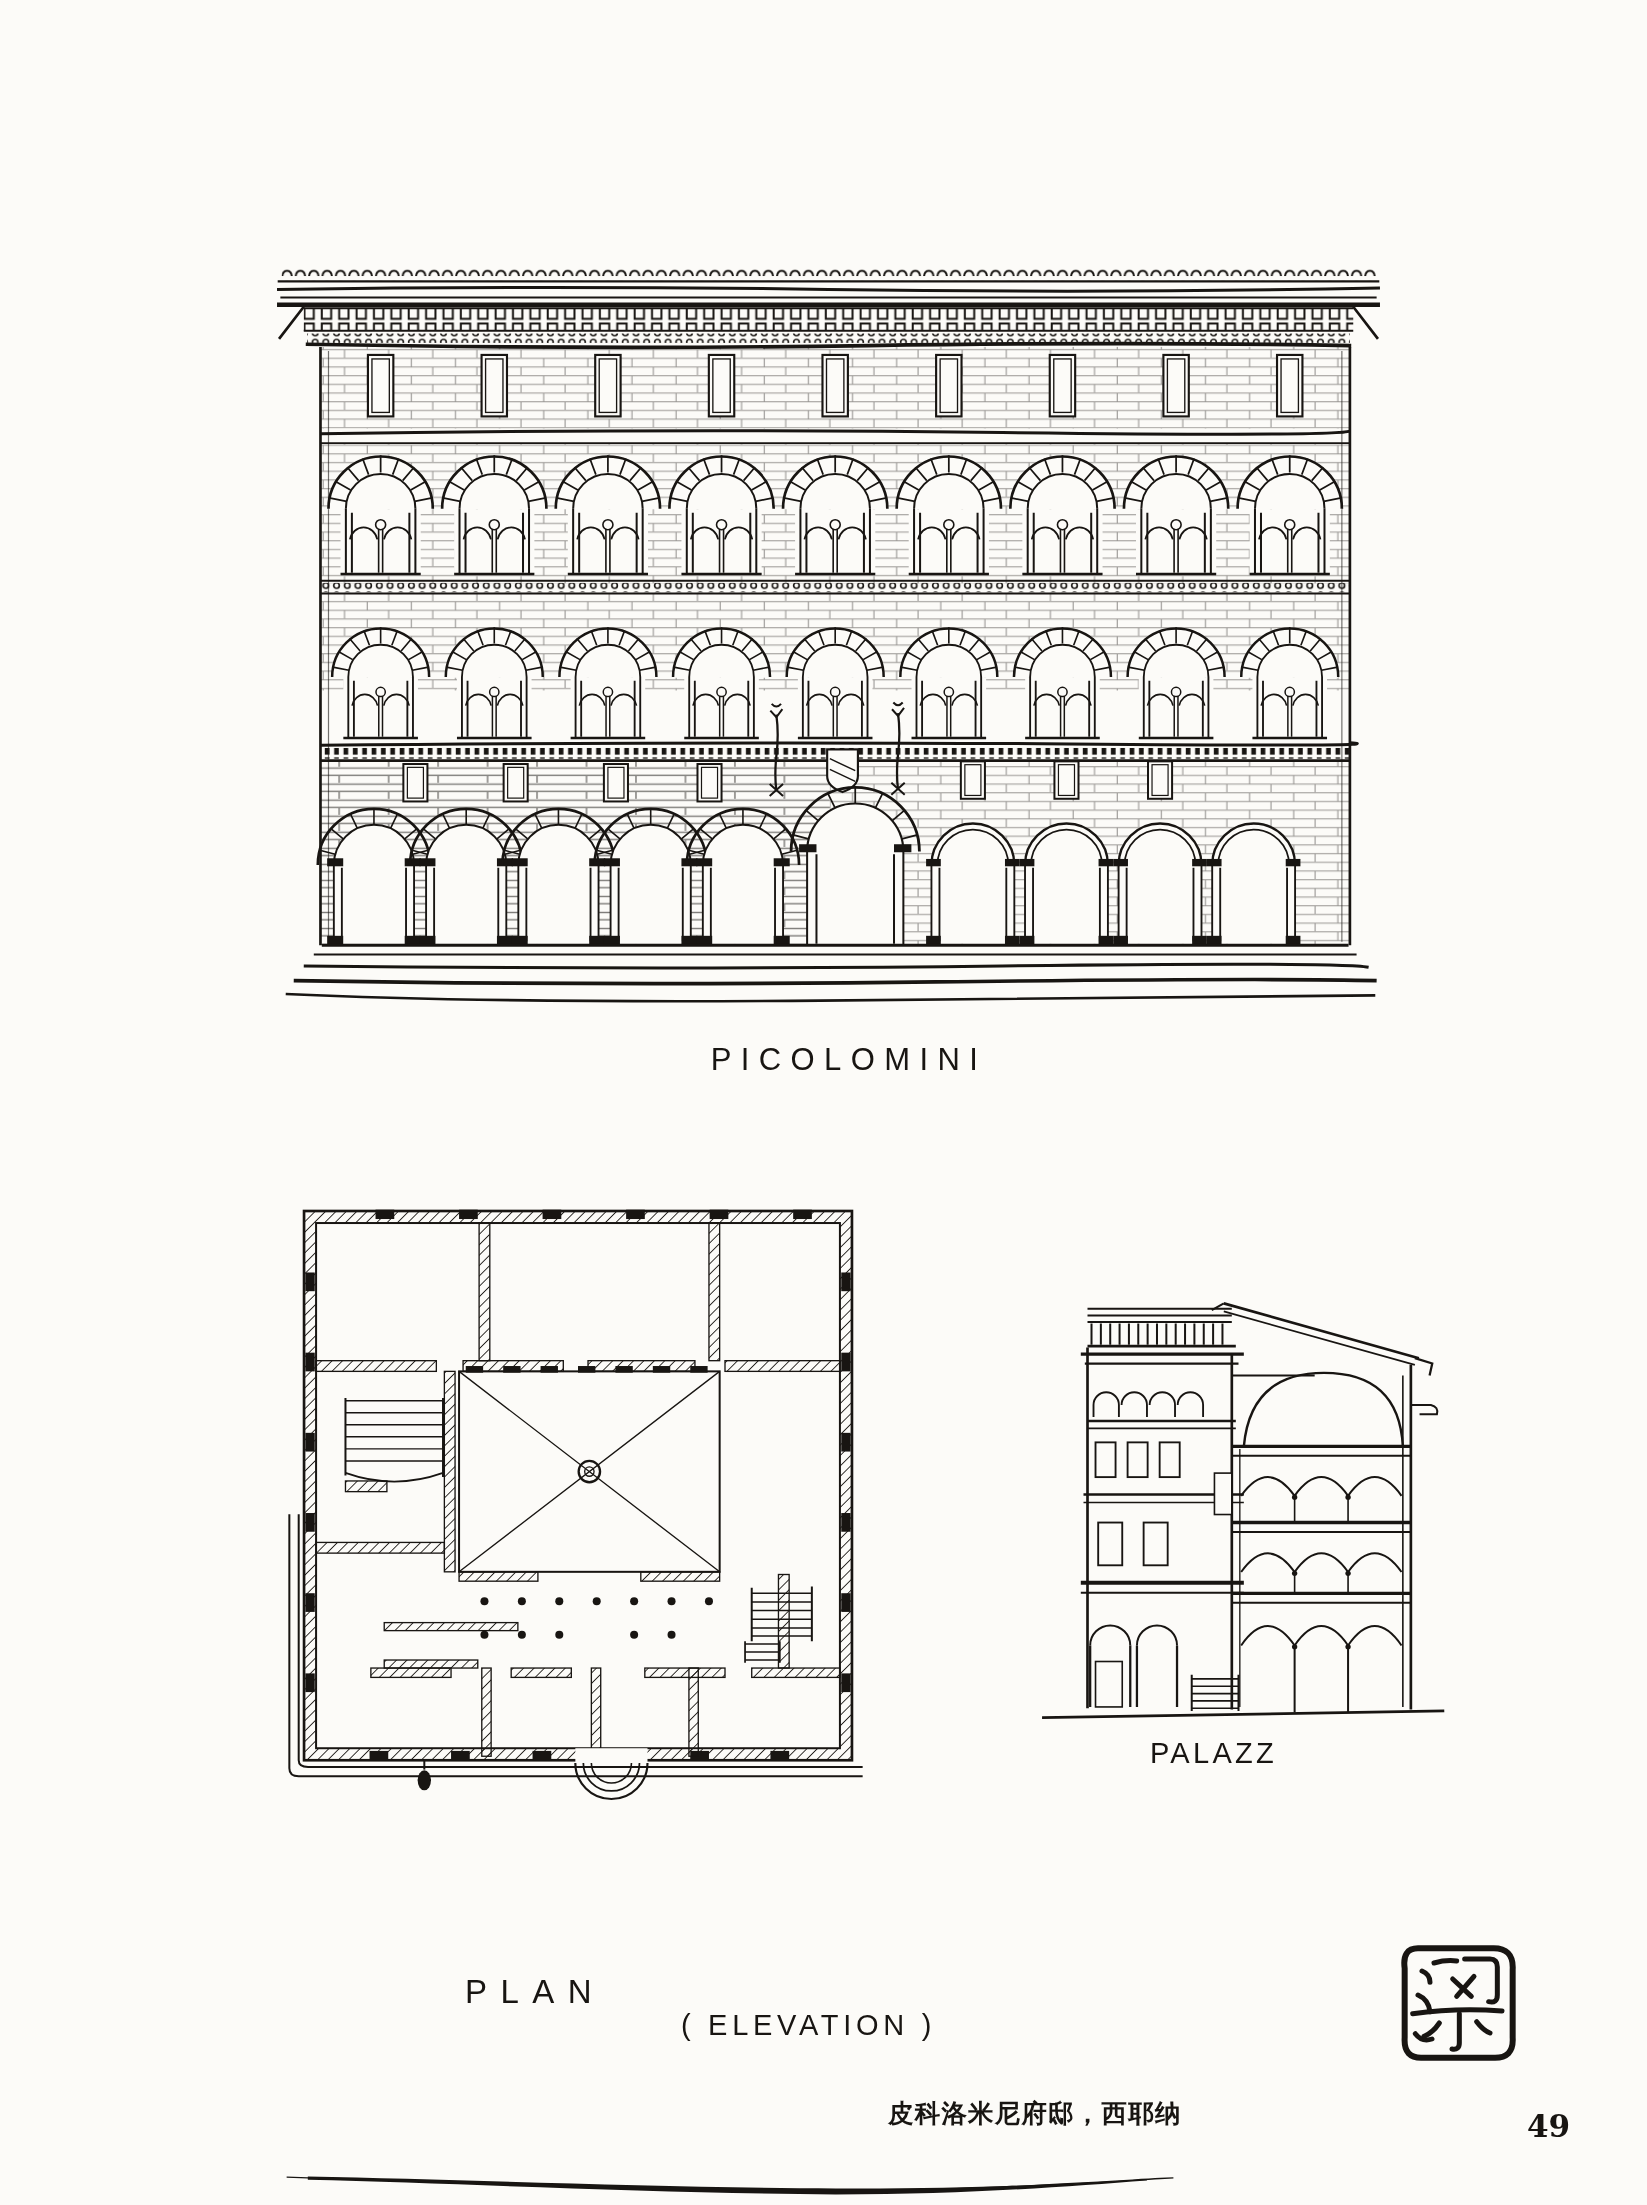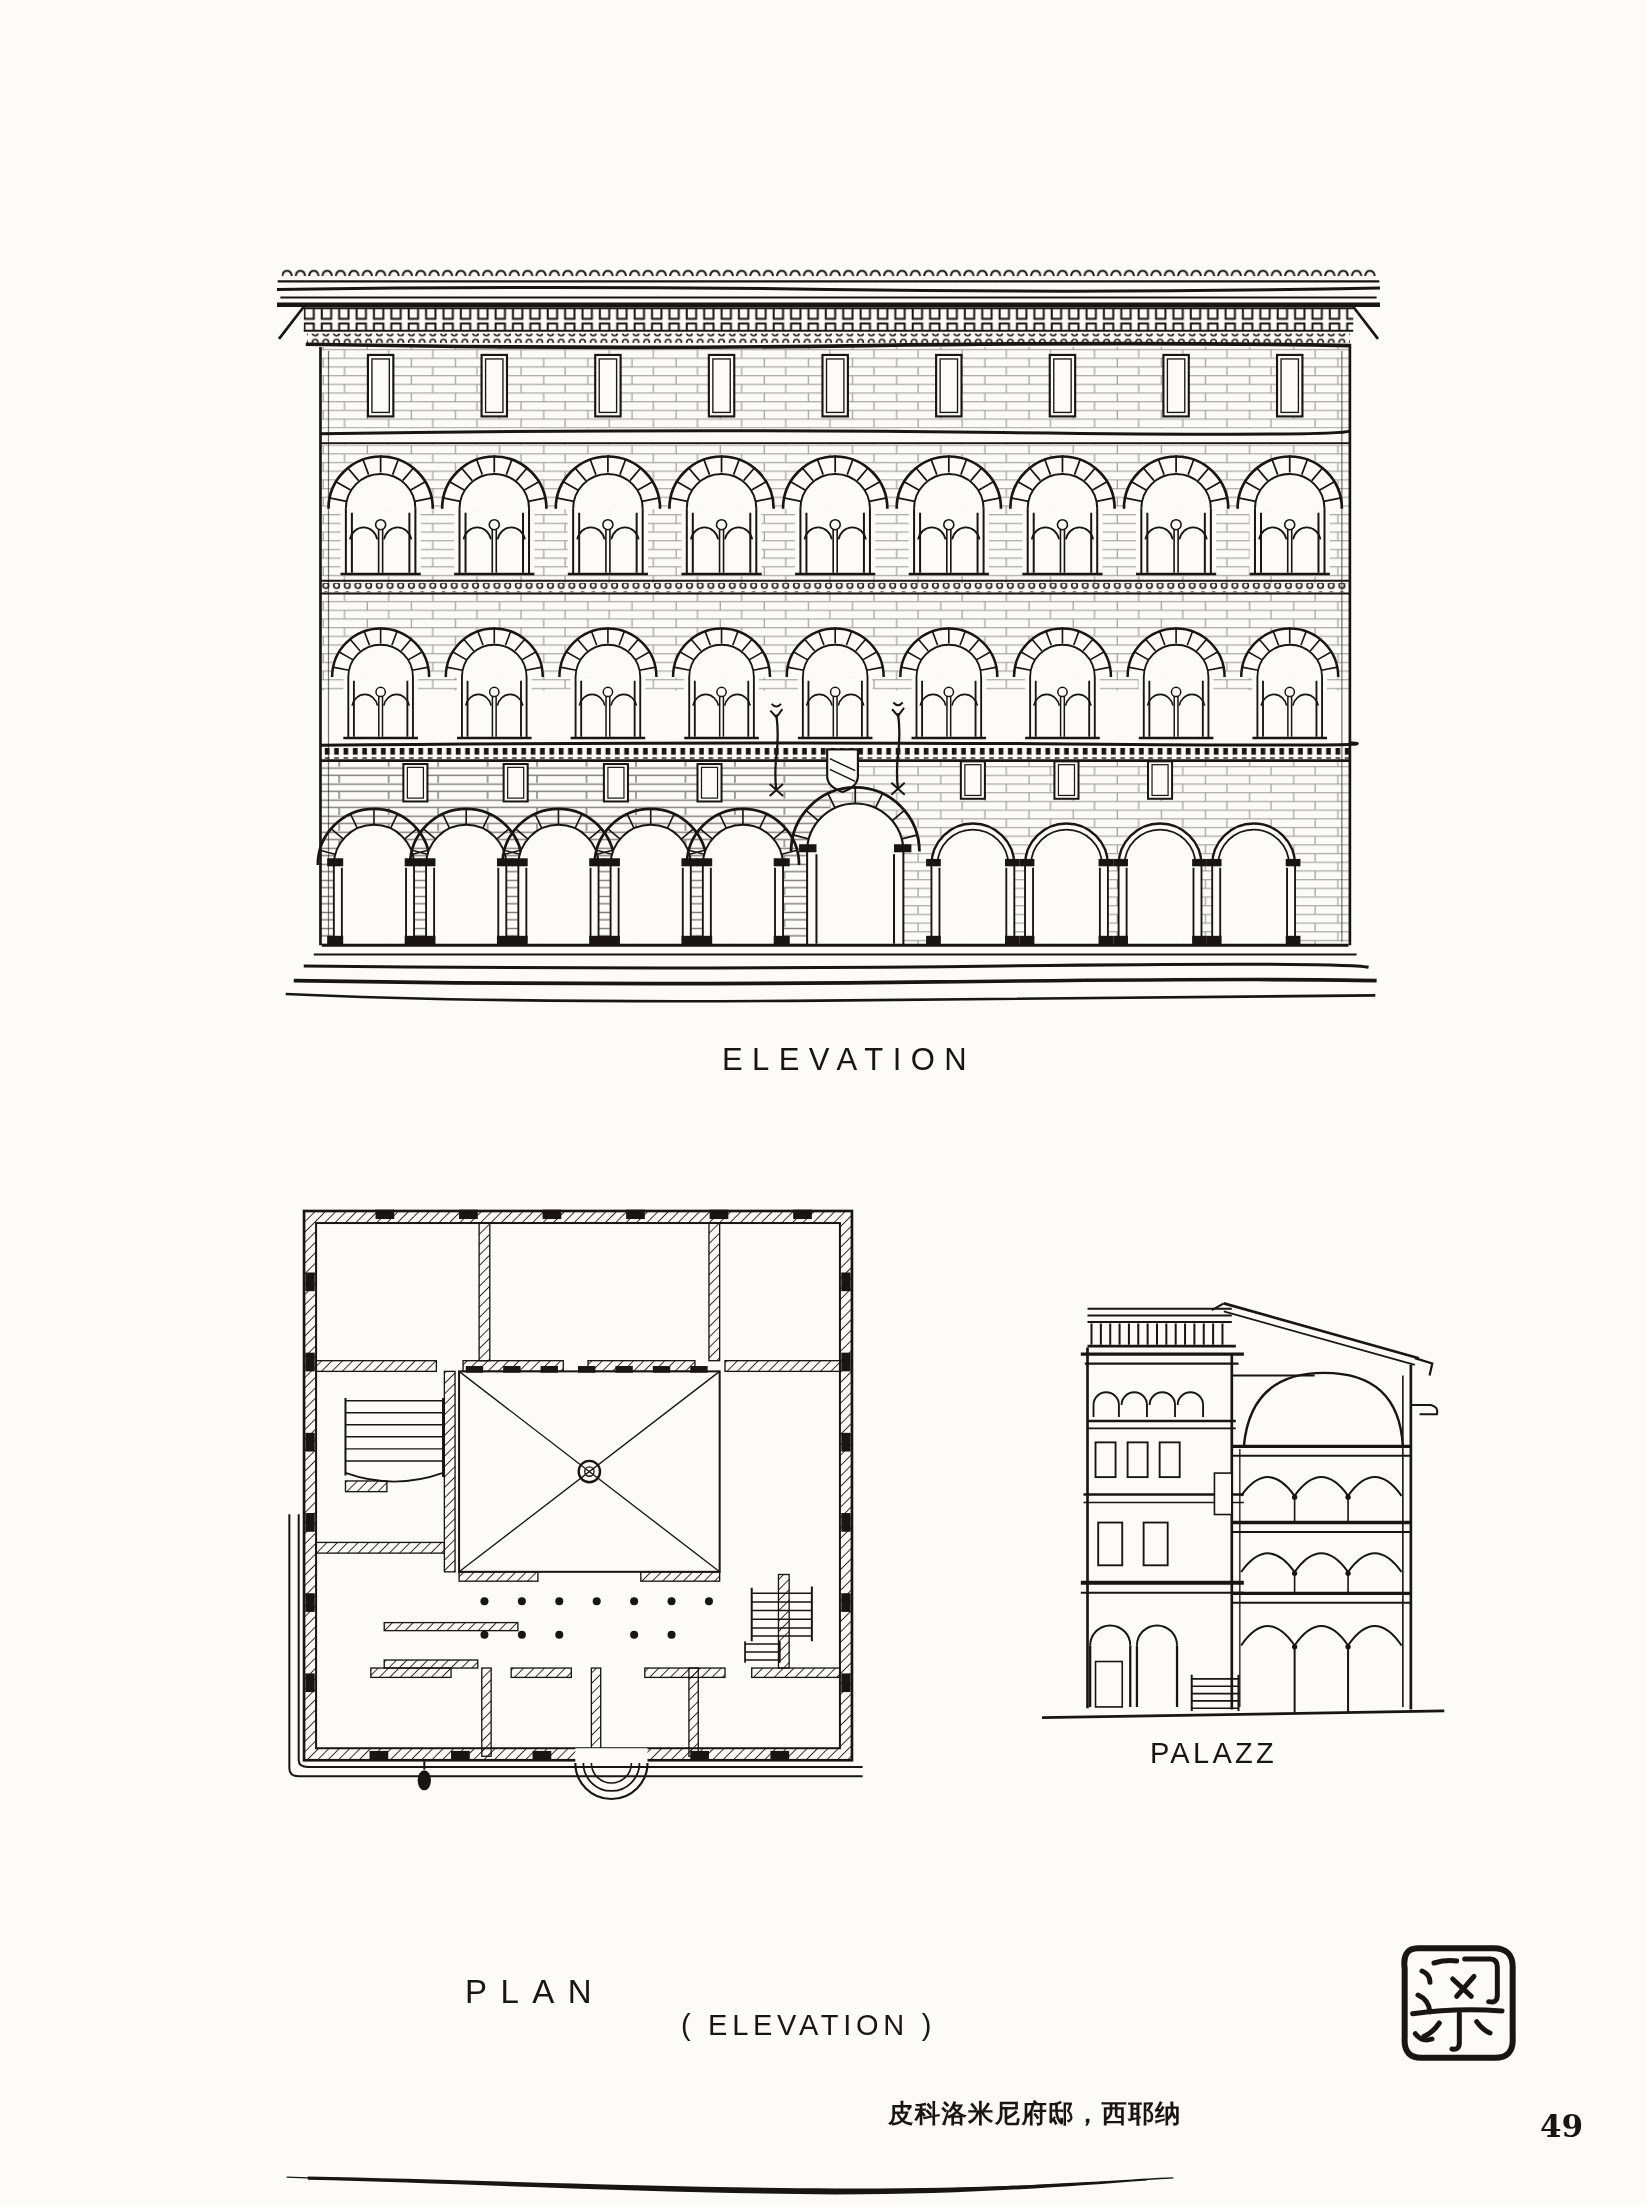--- a/index.html
+++ b/index.html
@@ -9,21 +9,21 @@
   svg{display:block;color:#181512;}
   .hand{font-family:"Liberation Sans",sans-serif;color:#181512;}
   .lbl-elevation{left:682px;top:1042px;width:334px;text-align:center;font-size:31px;letter-spacing:9.4px;}
   .lbl-plan{left:428px;top:1973px;width:214px;text-align:center;font-size:33px;letter-spacing:13.4px;}
   .lbl-section{left:1100px;top:1737px;width:227px;text-align:center;font-size:29px;letter-spacing:3.3px;}
   .cap-title{left:560px;top:1957px;font-size:28px;letter-spacing:4px;white-space:pre;}
   .cap-credit{left:681px;top:2009px;font-size:29px;letter-spacing:4.7px;white-space:pre;}
   .cap-chinese{left:888px;top:2097px;font-size:25.4px;letter-spacing:1.3px;
                font-family:Liberation Sans, sans-serif;font-weight:700;}
   .page-number{left:1522px;top:2108px;width:53px;text-align:center;font-size:31px;font-weight:700;
-               font-family:"DejaVu Serif",serif;margin-left:13px;}
+               font-family:"DejaVu Serif",serif;}
   .sr{position:absolute;width:0.7px;height:0.7px;overflow:hidden;clip:rect(0 0 0 0);white-space:nowrap;}
 </style>
 </head>
 <body>
 
 <div class="page">
 
   <div class="abs" style="left:267px;top:253px;width:1123px;height:756px;">
   <svg width="1123" height="756" viewBox="0 0 1680 1130">
     <defs>
@@ -426,21 +426,21 @@
       <g stroke-width="2.4">
         <path d="M252 606 H322 M252 617 H322 M252 628 H322 M252 639 H322 M252 650 H322"></path>
         <path d="M252 600 V654 M322 600 V654" stroke-width="3"></path>
       </g>
 
       <path d="M28 664 L630 654" stroke-width="4"></path>
     </g>
   </svg>
   </div>
 
-  <div class="abs hand lbl-elevation">ELEVATION</div>
+  <div class="abs hand lbl-elevation">PICOLOMINI</div>
   <div class="abs hand lbl-plan">PLAN</div>
   <div class="abs hand lbl-section">PALAZZ</div>
 
   <div class="abs hand cap-credit">( ELEVATION )</div>
   <div class="abs cap-chinese">皮科洛米尼府邸，西耶纳</div>
 
   <div class="abs" style="left:1394px;top:1939px;width:128px;height:128px;">
     <span class="sr">梁</span>
     <svg width="128" height="128" viewBox="0 0 192 192">
       <g stroke="#181512" fill="none" stroke-linecap="round">

